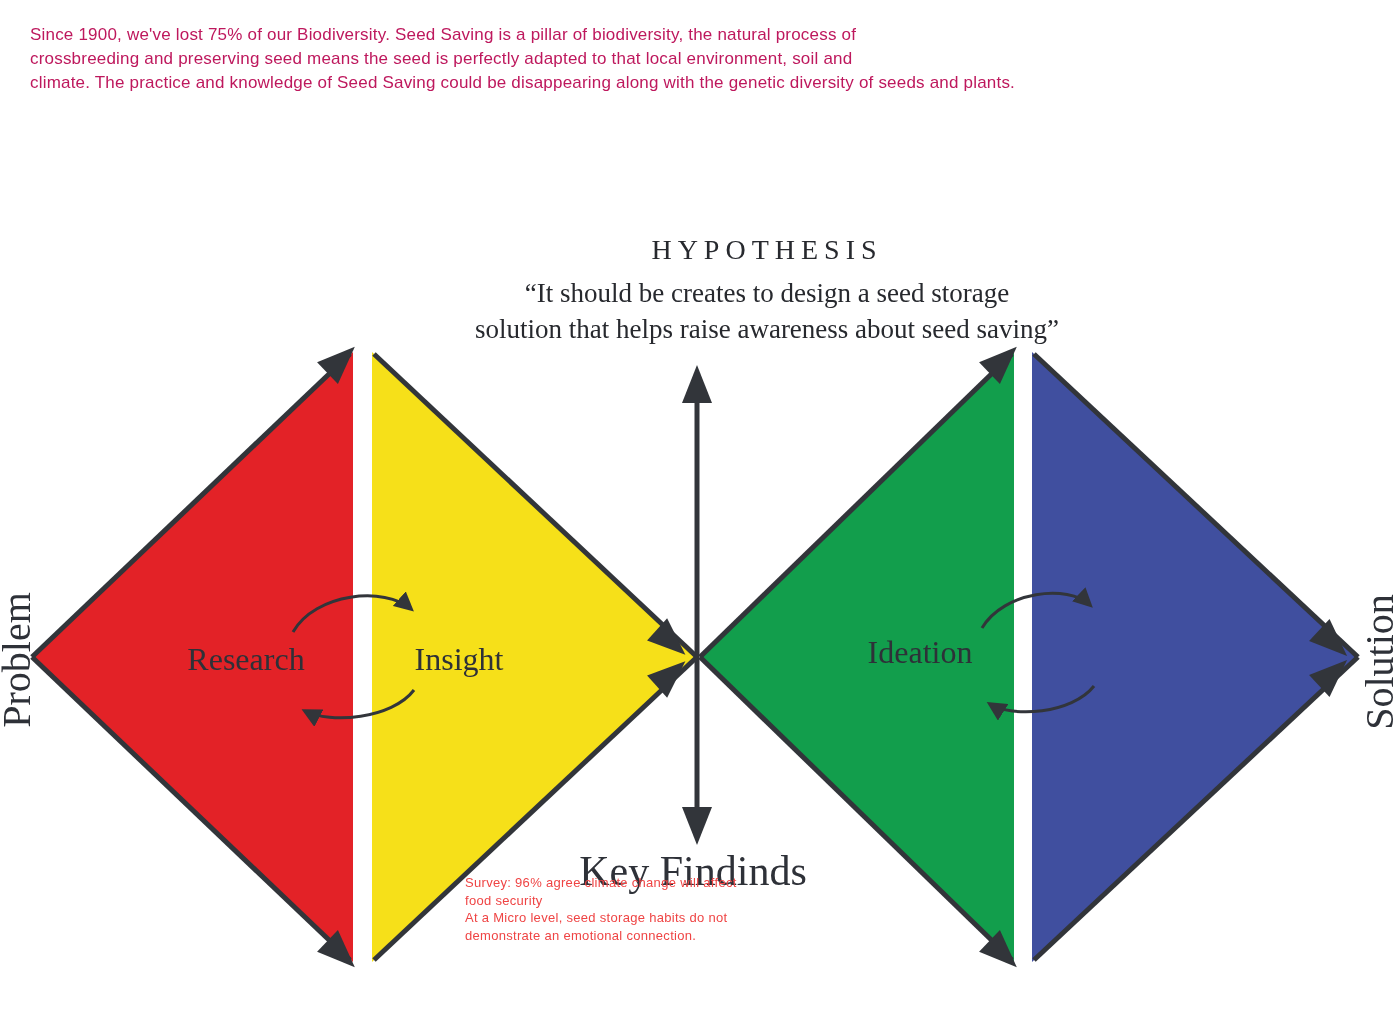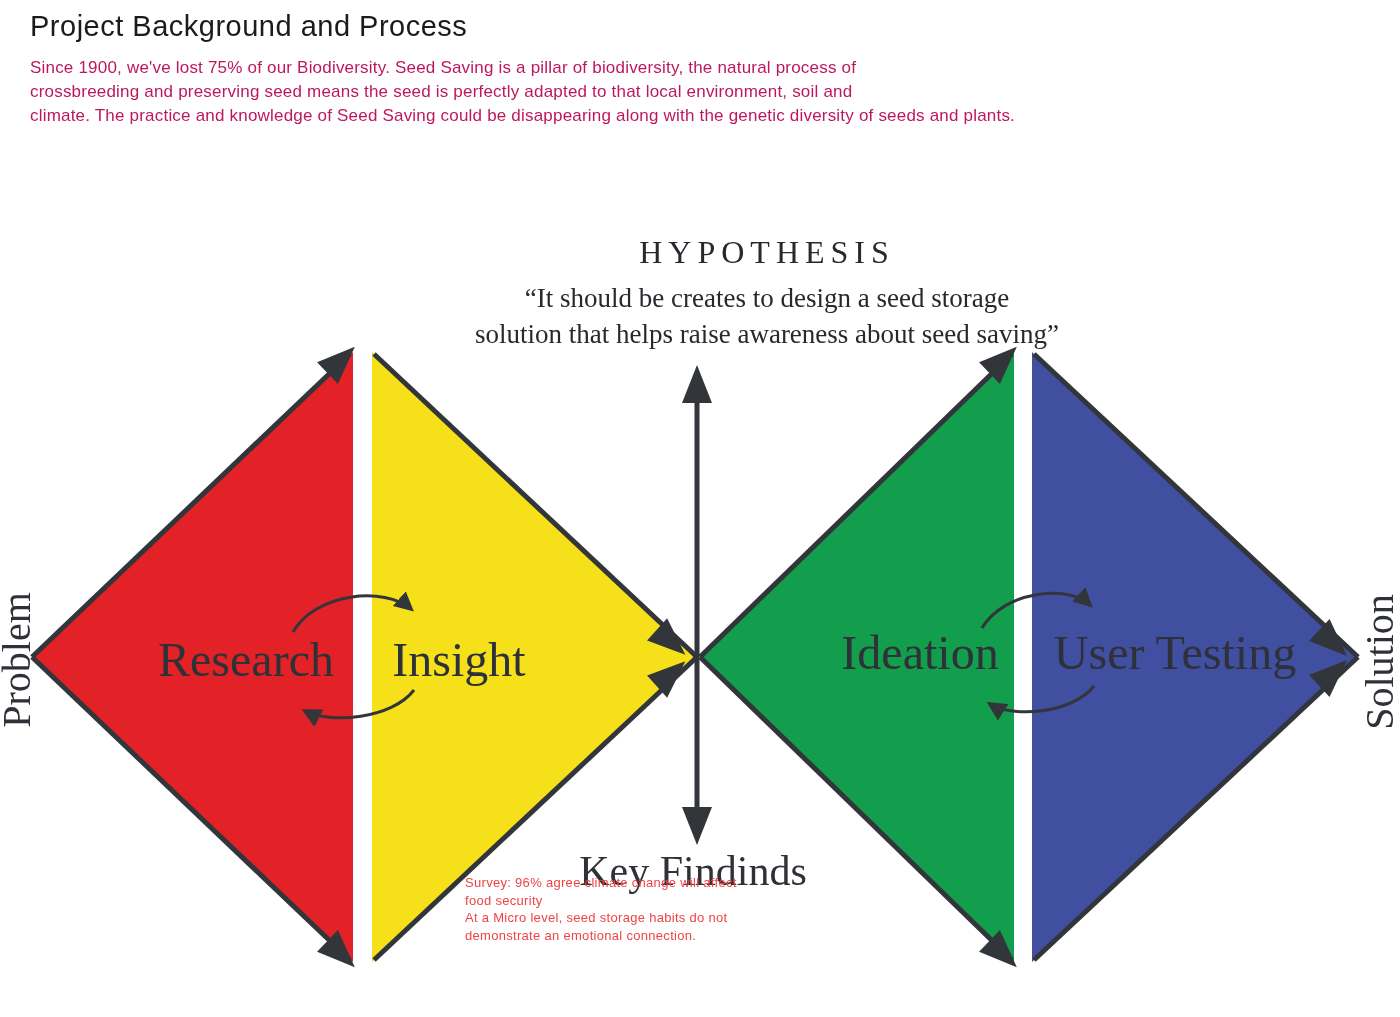--- a/index.html
+++ b/index.html
@@ -17,42 +17,41 @@
     margin-top:13px; font-size:17px; line-height:1.42; color:#be185d;
     letter-spacing:0.2px; white-space:pre-line;
   }
   .header p + p { margin-top:8px; }
   svg.diagram { position:absolute; left:0; top:0; }
   .label {
     position:absolute; transform:translate(-50%,-50%); white-space:nowrap;
     font-family:"Liberation Serif", serif; color:#2e3138;
   }
   .rot { transform:translate(-50%,-50%) rotate(-90deg); }
-  .stage { font-size:48px; }
+  .stage { font-size:32px; }
   .axis { font-size:40px; }
   .hypothesis {
     position:absolute; left:167px; top:234px; width:1200px; text-align:center;
     font-family:"Liberation Serif", serif; color:#27292e;
   }
-  .hypothesis .h-title { font-size:32px; letter-spacing:6px; }
+  .hypothesis .h-title { font-size:28px; letter-spacing:6px; }
   .hypothesis .h-quote { margin-top:10px; font-size:27px; line-height:1.32; white-space:pre-line; }
   .kf-title { font-size:42px; }
   .kf-body {
     position:absolute; left:465px; top:874px; width:510px; font-size:13px;
     line-height:1.36; color:#ef4444; letter-spacing:0.3px; white-space:pre-line;
     font-family:"Liberation Sans", sans-serif;
   }
 </style>
 </head>
 <body>
 
 <div class="page">
 
   <div class="header">
-    <h1>Project Background and Process</h1>
     <p>Since 1900, we've lost 75% of our Biodiversity. Seed Saving is a pillar of biodiversity, the natural process of
 crossbreeding and preserving seed means the seed is perfectly adapted to that local environment, soil and
 climate. The practice and knowledge of Seed Saving could be disappearing along with the genetic diversity of seeds and plants.</p>
   </div>
 
   <svg class="diagram" width="1400" height="1017" viewBox="0 0 1400 1017" aria-hidden="true">
     <defs>
       <marker id="arrow" viewBox="0 0 10 10" refX="8" refY="5" markerWidth="6.5" markerHeight="6.5" orient="auto-start-reverse">
         <path d="M0,0 L10,5 L0,10 z" fill="#32353a"></path>
       </marker>
@@ -101,21 +100,20 @@
     <div class="h-quote">“It should be creates to design a seed storage
 solution that helps raise awareness about seed saving”</div>
   </div>
 
   <div class="label axis rot" style="left:16px; top:660px;">Problem</div>
   <div class="label axis rot" style="left:1379px; top:662px;">Solution</div>
 
   <div class="label stage" style="left:246px; top:659px;">Research</div>
   <div class="label stage" style="left:459px; top:659px;">Insight</div>
   <div class="label stage" style="left:920px; top:652px;">Ideation</div>
-  <div class="label stage" style="left:1175px; top:652px;">User Testing</div>
 
   <div class="label kf-title" style="left:693px; top:871px;">Key Findinds</div>
   <div class="kf-body">Survey: 96% agree climate change will affect
 food security
 At a Micro level, seed storage habits do not
 demonstrate an emotional connection.</div>
 
 </div>
 
 </body></html>

